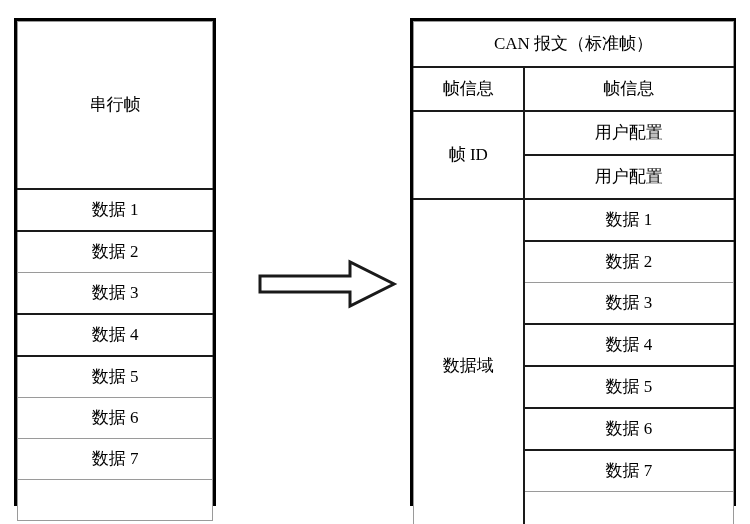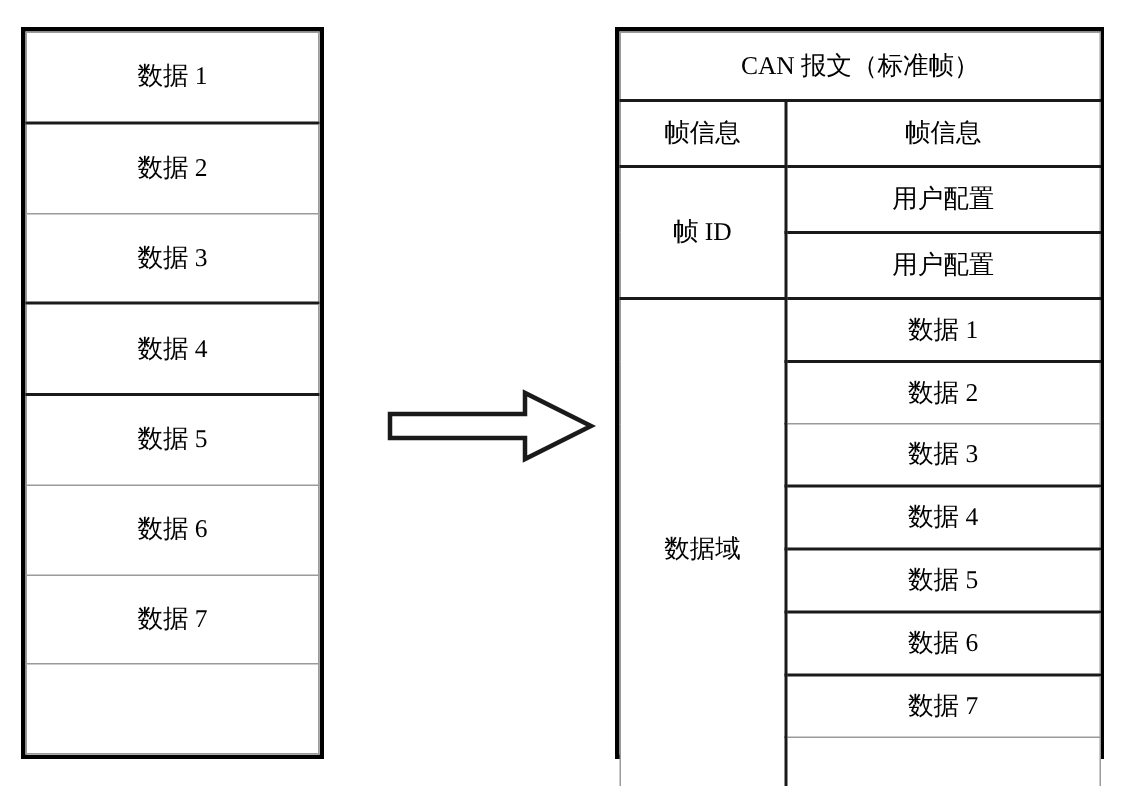--- a/index.html
+++ b/index.html
@@ -89,20 +89,23 @@
     height: 52px;
   }
 </style>
 </head>
 <body>
 
 <div class="frame" id="serial-frame">
   <table class="tbl">
     <tbody>
       <tr>
+        <td class="hdr hb-bottom" style="height:166px;">串行帧</td>
+      </tr>
+      <tr>
         <td class="t-blue hb-bottom" style="height:40px;">数据 1</td>
       </tr>
       <tr>
         <td class="t-blue" style="height:40px;">数据 2</td>
       </tr>
       <tr>
         <td class="t-blue hb-bottom" style="height:40px;">数据 3</td>
       </tr>
       <tr>
         <td class="t-blue hb-bottom" style="height:40px;">数据 4</td>

